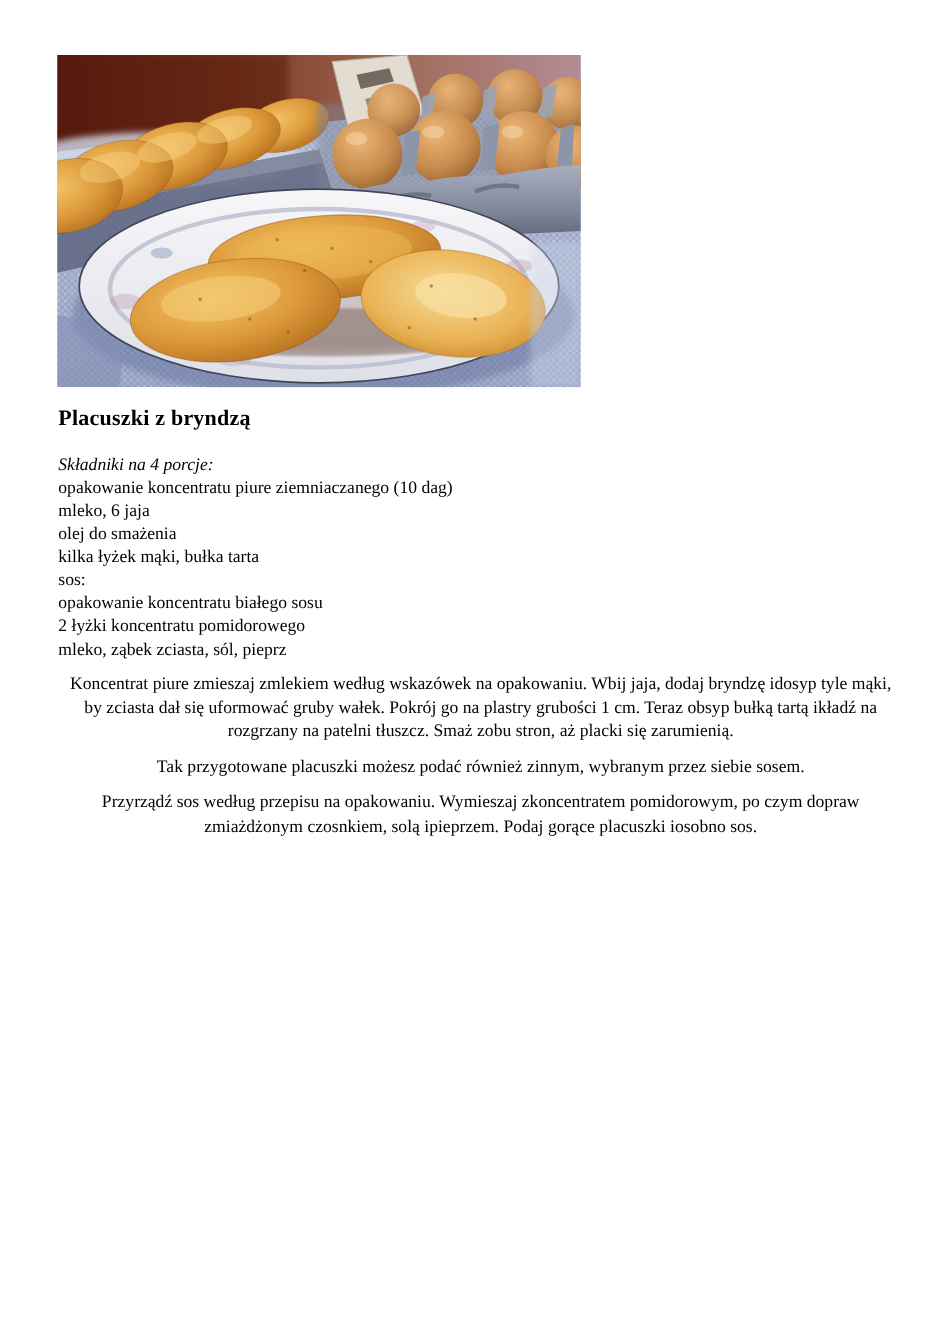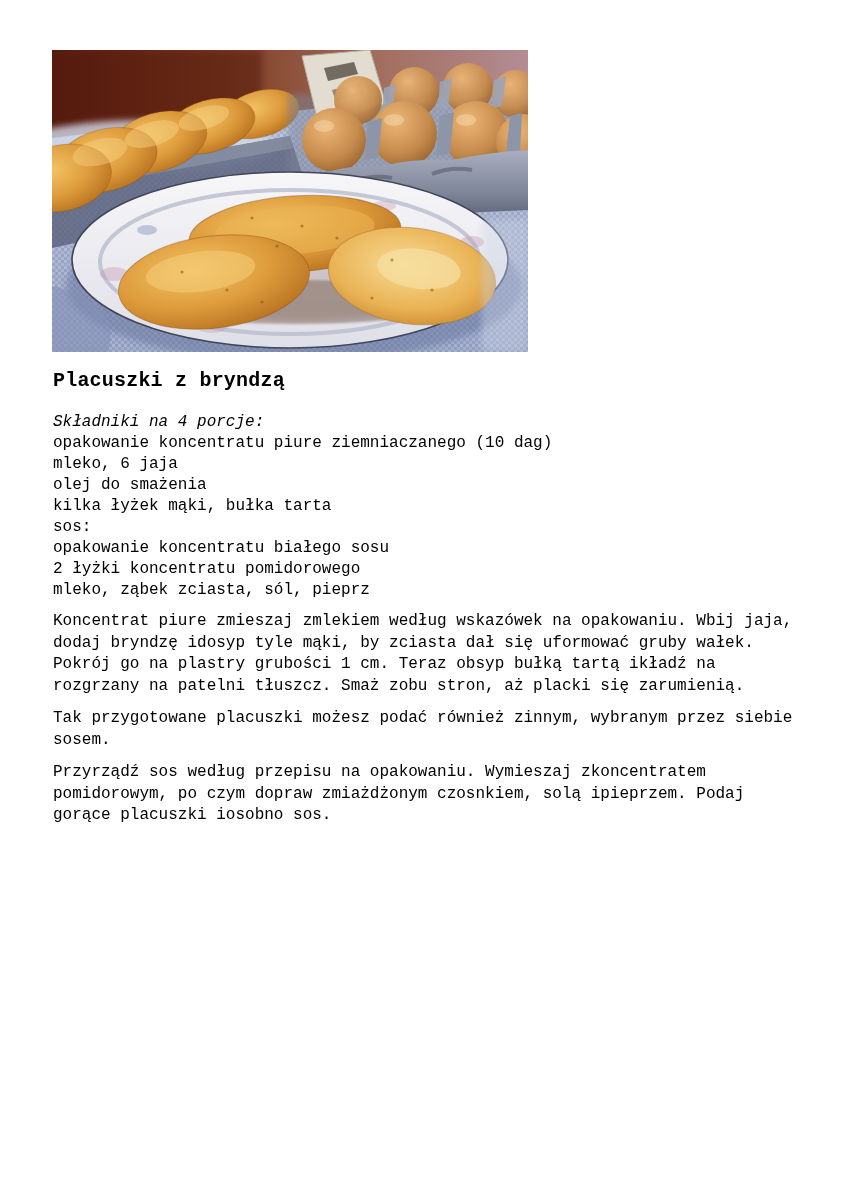--- a/index.html
+++ b/index.html
@@ -1,21 +1,21 @@
 <!DOCTYPE html>
 <html lang="pl"><head>
 <meta charset="utf-8">
 <style>
   html, body { margin: 0; padding: 0; background: #ffffff; }
   .page {
     position: relative;
     width: 849px;
     height: 1010px;
     background: #ffffff;
-    font-family: Liberation Mono, monospace;
+    font-family: Liberation Serif, serif;
     color: #000000;
     overflow: hidden;
   }
   .photo {
     position: absolute;
     left: 52px;
     top: 50px;
     width: 476px;
     height: 302px;
   }
@@ -38,21 +38,21 @@
   }
   .ingredients .heading { font-style: italic; }
   .paragraphs {
     position: absolute;
     left: 53px;
     top: 611px;
     width: 758px;
     font-size: 16px;
     line-height: 21.5px;
   }
-  .paragraphs p { margin: 0 0 11px 0; }
+  .paragraphs p { margin: 0 0 11px 10px; text-align: center; }
   .watermark {
     position: absolute;
     left: 50%;
     top: 1088px;
     transform: translateX(-50%) scaleX(0.9);
     transform-origin: center top;
     font-size: 80px;
     font-weight: 700;
     letter-spacing: -2px;
     white-space: nowrap;

